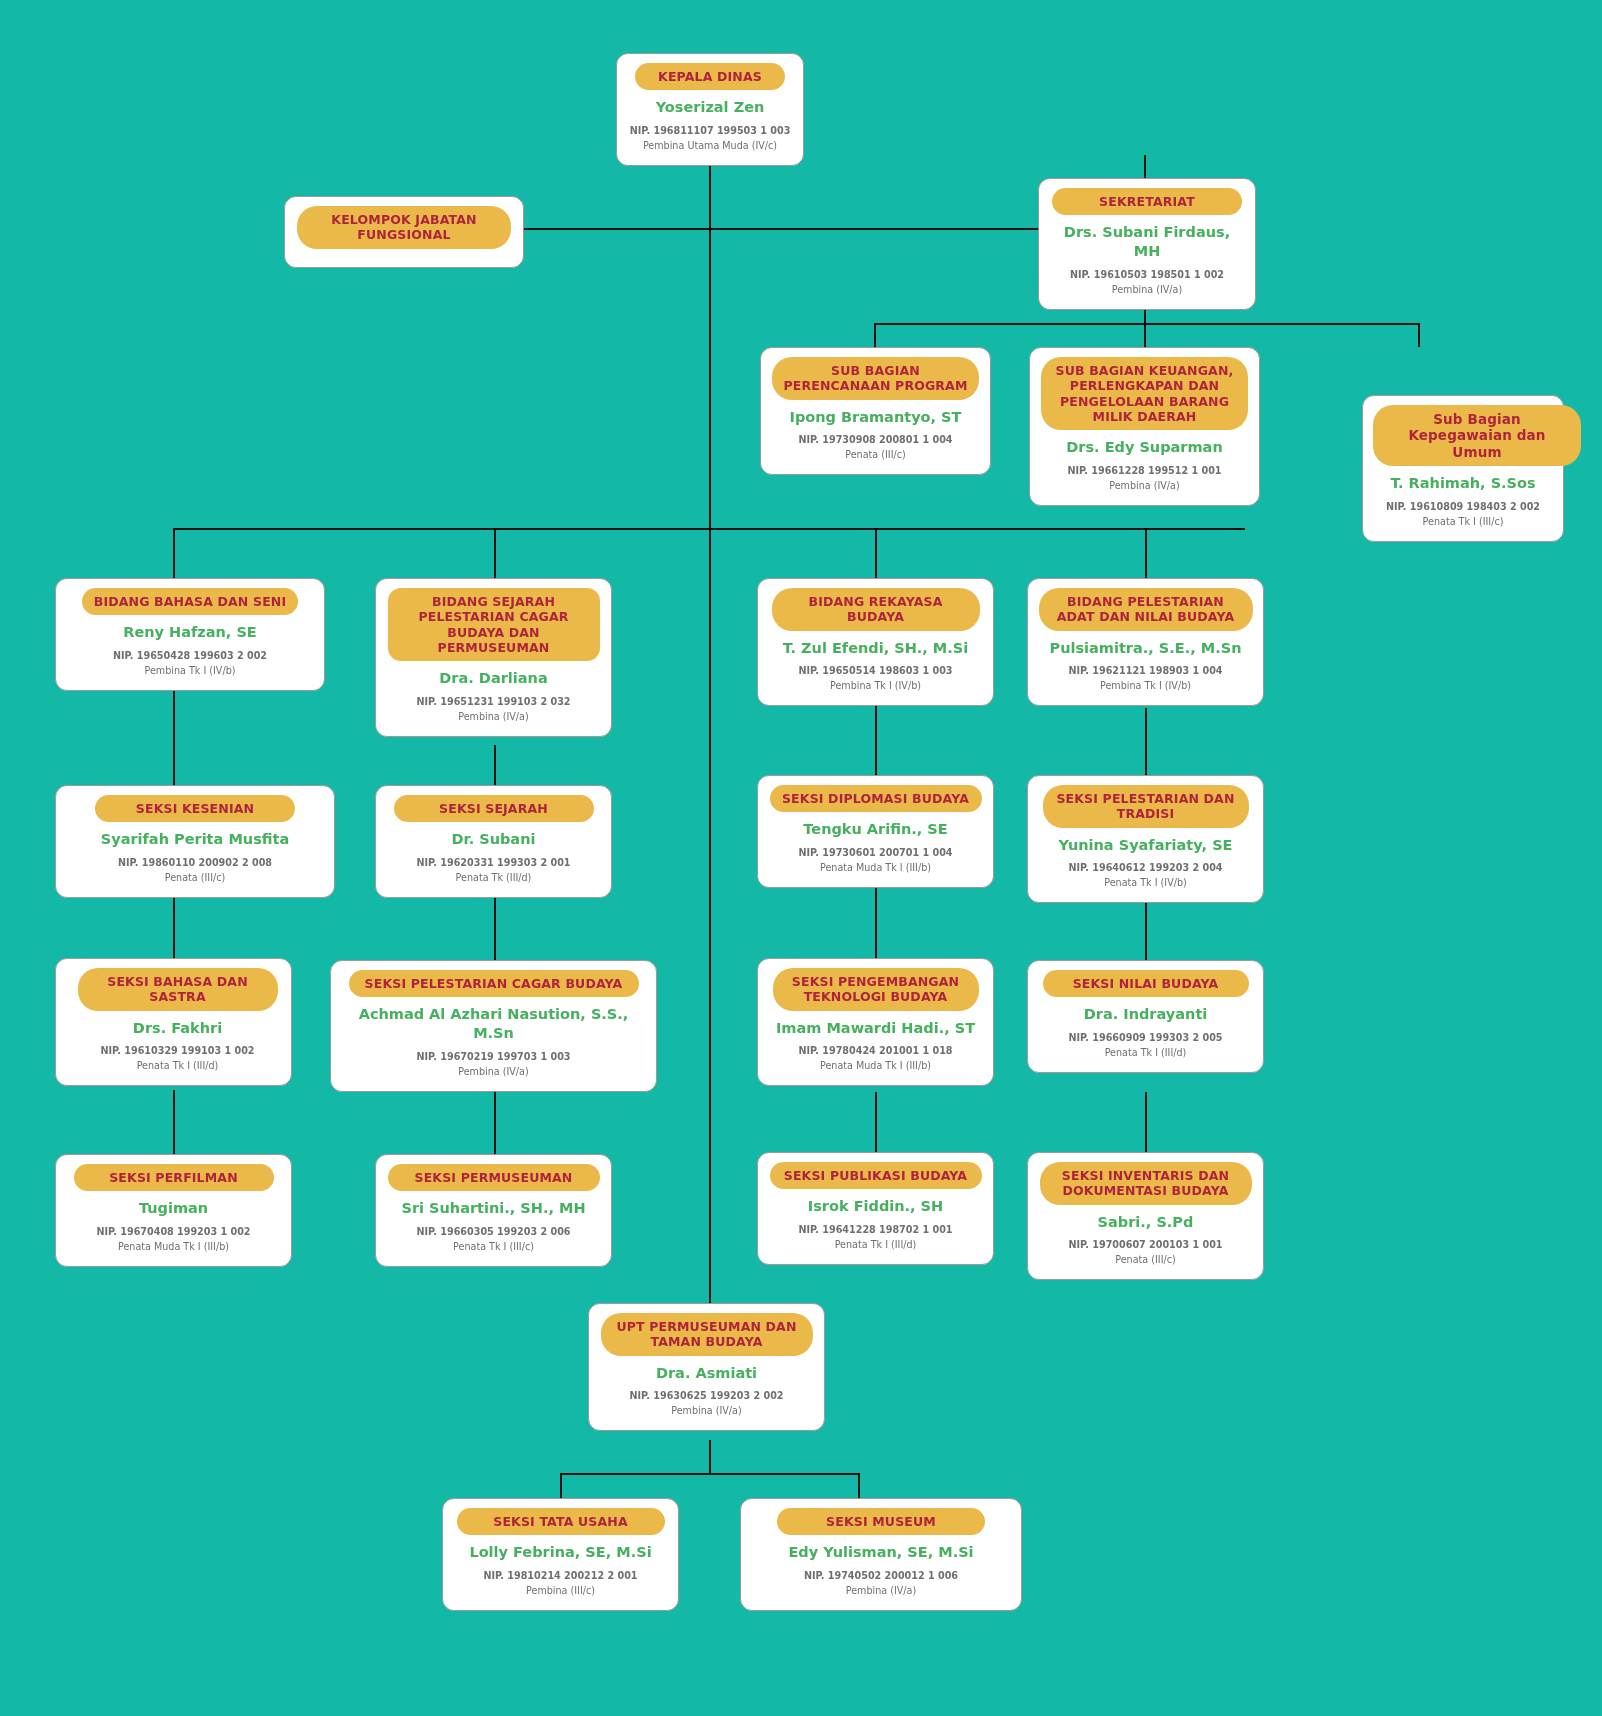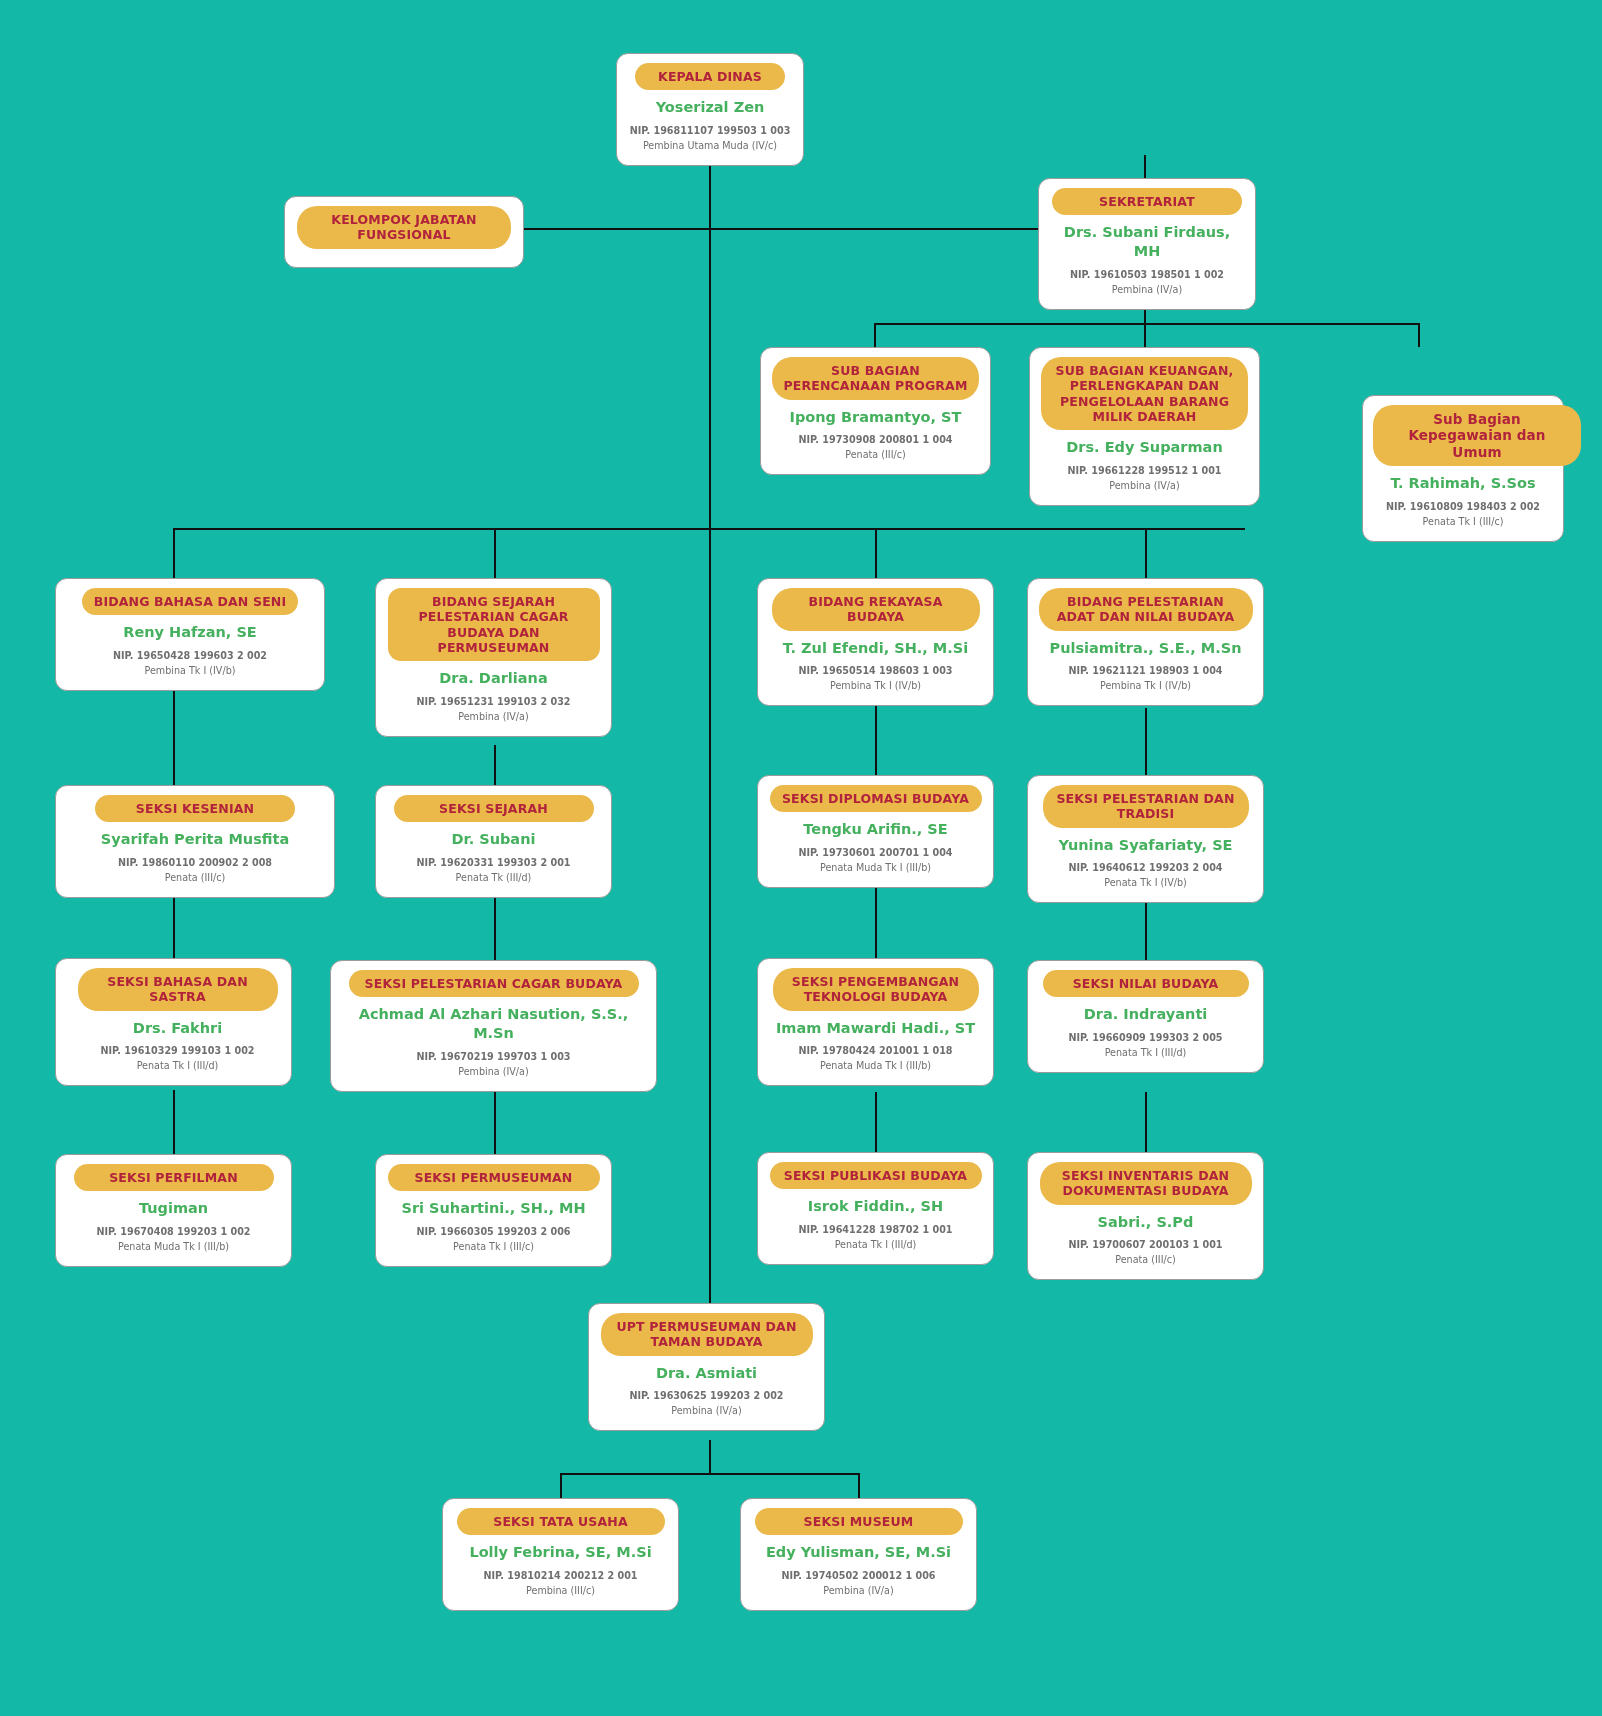--- a/index.html
+++ b/index.html
@@ -266,20 +266,20 @@
     <span class="node-rank">Pembina (IV/a)</span>
   </div>
 
   <div class="node" style="left:442px; top:1498px; width:237px;">
     <span class="node-title" style="width:208px;">SEKSI TATA USAHA</span>
     <span class="node-name">Lolly Febrina, SE, M.Si</span>
     <span class="node-nip">NIP. 19810214 200212 2 001</span>
     <span class="node-rank">Pembina (III/c)</span>
   </div>
 
-  <div class="node" style="left:740px; top:1498px; width:237px;">
+  <div class="node" style="left:740px; top:1498px; width:282px;">
     <span class="node-title" style="width:208px;">SEKSI MUSEUM</span>
     <span class="node-name">Edy Yulisman, SE, M.Si</span>
     <span class="node-nip">NIP. 19740502 200012 1 006</span>
     <span class="node-rank">Pembina (IV/a)</span>
   </div>
 
 </div>
 
 </body></html>

